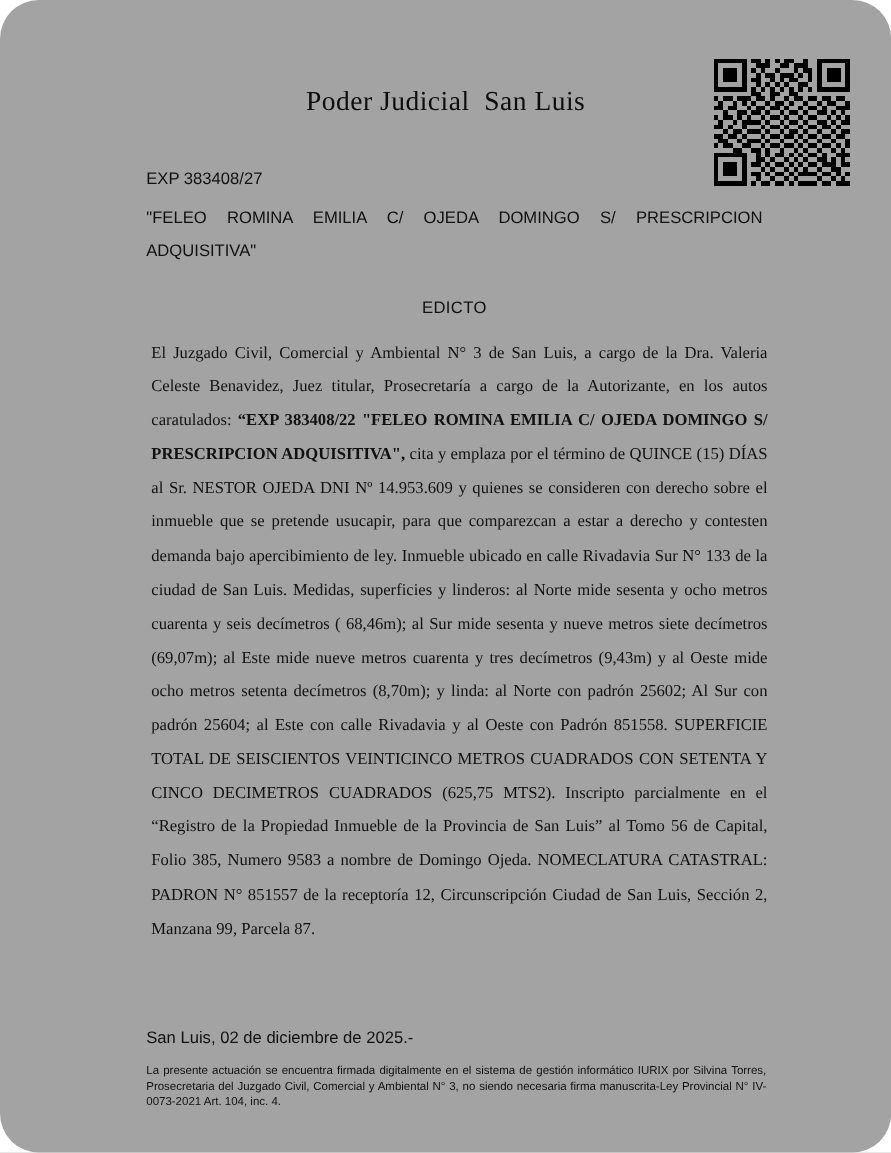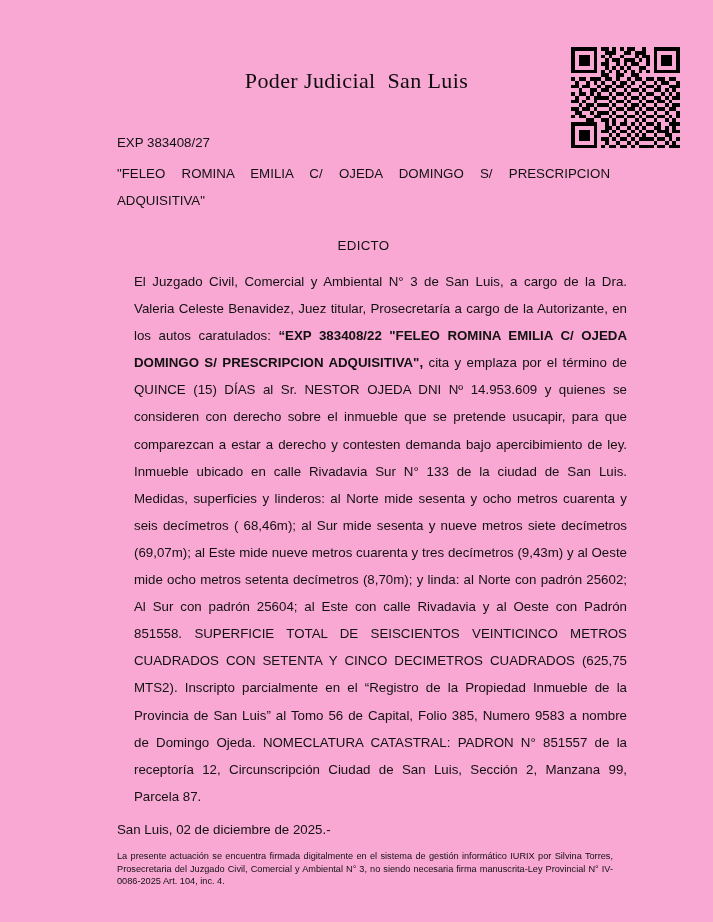--- a/index.html
+++ b/index.html
@@ -12,21 +12,22 @@
     height: 922px;
     position: relative;
     font-family: "Liberation Sans", sans-serif;
     color: #111111;
     overflow: hidden;
   }
 
   .page {
     position: absolute;
     inset: 0;
-    background: #f9a8d4;
+    background: #a3a3a3;
+    border-radius: 31px;
   }
 
   
   .masthead {
     position: absolute;
     left: 0;
     top: 68px;
     width: 713px;
     text-align: center;
   }
@@ -86,28 +87,29 @@
     width: 493px;
     text-align: center;
     font-size: 13.3px;
     font-weight: normal;
     letter-spacing: 0.3px;
   }
 
   .body-text {
     position: absolute;
     top: 268px;
-    left: 17px;
+    left: 4px;
     width: 493px;
     font-size: 13.3px;
     line-height: 27.1px;
     text-align: justify;
     text-align-last: left;
     color: #111;
     hyphens: none;
+    font-family: Liberation Serif, serif;
   }
   .body-text b { font-weight: bold; }
 
   .date-line {
     position: absolute;
     top: 820px;
     left: 0;
     width: 493px;
     font-size: 13.3px;
     line-height: 20px;
@@ -561,16 +563,16 @@
     <div class="caption">"FELEO ROMINA EMILIA C/ OJEDA DOMINGO S/ PRESCRIPCION ADQUISITIVA"</div>
 
     <div class="edicto">EDICTO</div>
 
     <div class="body-text">
       <span>El Juzgado Civil, Comercial y Ambiental N° 3 de San Luis, a cargo de la Dra. Valeria Celeste Benavidez, Juez titular, Prosecretaría a cargo de la Autorizante, en los autos caratulados: </span><b>“EXP 383408/22 "FELEO ROMINA EMILIA C/ OJEDA DOMINGO S/ PRESCRIPCION ADQUISITIVA",</b><span> cita y emplaza por el término de QUINCE (15) DÍAS al Sr. NESTOR OJEDA DNI Nº 14.953.609 y quienes se consideren con derecho sobre el inmueble que se pretende usucapir, para que comparezcan a estar a derecho y contesten demanda bajo apercibimiento de ley. Inmueble ubicado en calle Rivadavia Sur N° 133 de la ciudad de San Luis. Medidas, superficies y linderos: al Norte mide sesenta y ocho metros cuarenta y seis decímetros ( 68,46m); al Sur mide sesenta y nueve metros siete decímetros (69,07m); al Este mide nueve metros cuarenta y tres decímetros (9,43m) y al Oeste mide ocho metros setenta decímetros (8,70m); y linda: al Norte con padrón 25602; Al Sur con padrón 25604; al Este con calle Rivadavia y al Oeste con Padrón 851558. SUPERFICIE TOTAL DE SEISCIENTOS VEINTICINCO METROS CUADRADOS CON SETENTA Y CINCO DECIMETROS CUADRADOS (625,75 MTS2). Inscripto parcialmente en el “Registro de la Propiedad Inmueble de la Provincia de San Luis” al Tomo 56 de Capital, Folio 385, Numero 9583 a nombre de Domingo Ojeda. NOMECLATURA CATASTRAL: PADRON N° 851557 de la receptoría 12, Circunscripción Ciudad de San Luis, Sección 2, Manzana 99, Parcela 87.</span>
     </div>
 
     <div class="date-line">San Luis, 02 de diciembre de 2025.-</div>
 
-    <div class="footnote">La presente actuación se encuentra firmada digitalmente en el sistema de gestión informático IURIX por Silvina Torres, Prosecretaria del Juzgado Civil, Comercial y Ambiental N° 3, no siendo necesaria firma manuscrita-Ley Provincial N° IV-0086-2025 Art. 104, inc. 4.</div>
+    <div class="footnote">La presente actuación se encuentra firmada digitalmente en el sistema de gestión informático IURIX por Silvina Torres, Prosecretaria del Juzgado Civil, Comercial y Ambiental N° 3, no siendo necesaria firma manuscrita-Ley Provincial N° IV-0073-2021 Art. 104, inc. 4.</div>
 
   </div>
 </div>
 
 </body></html>

